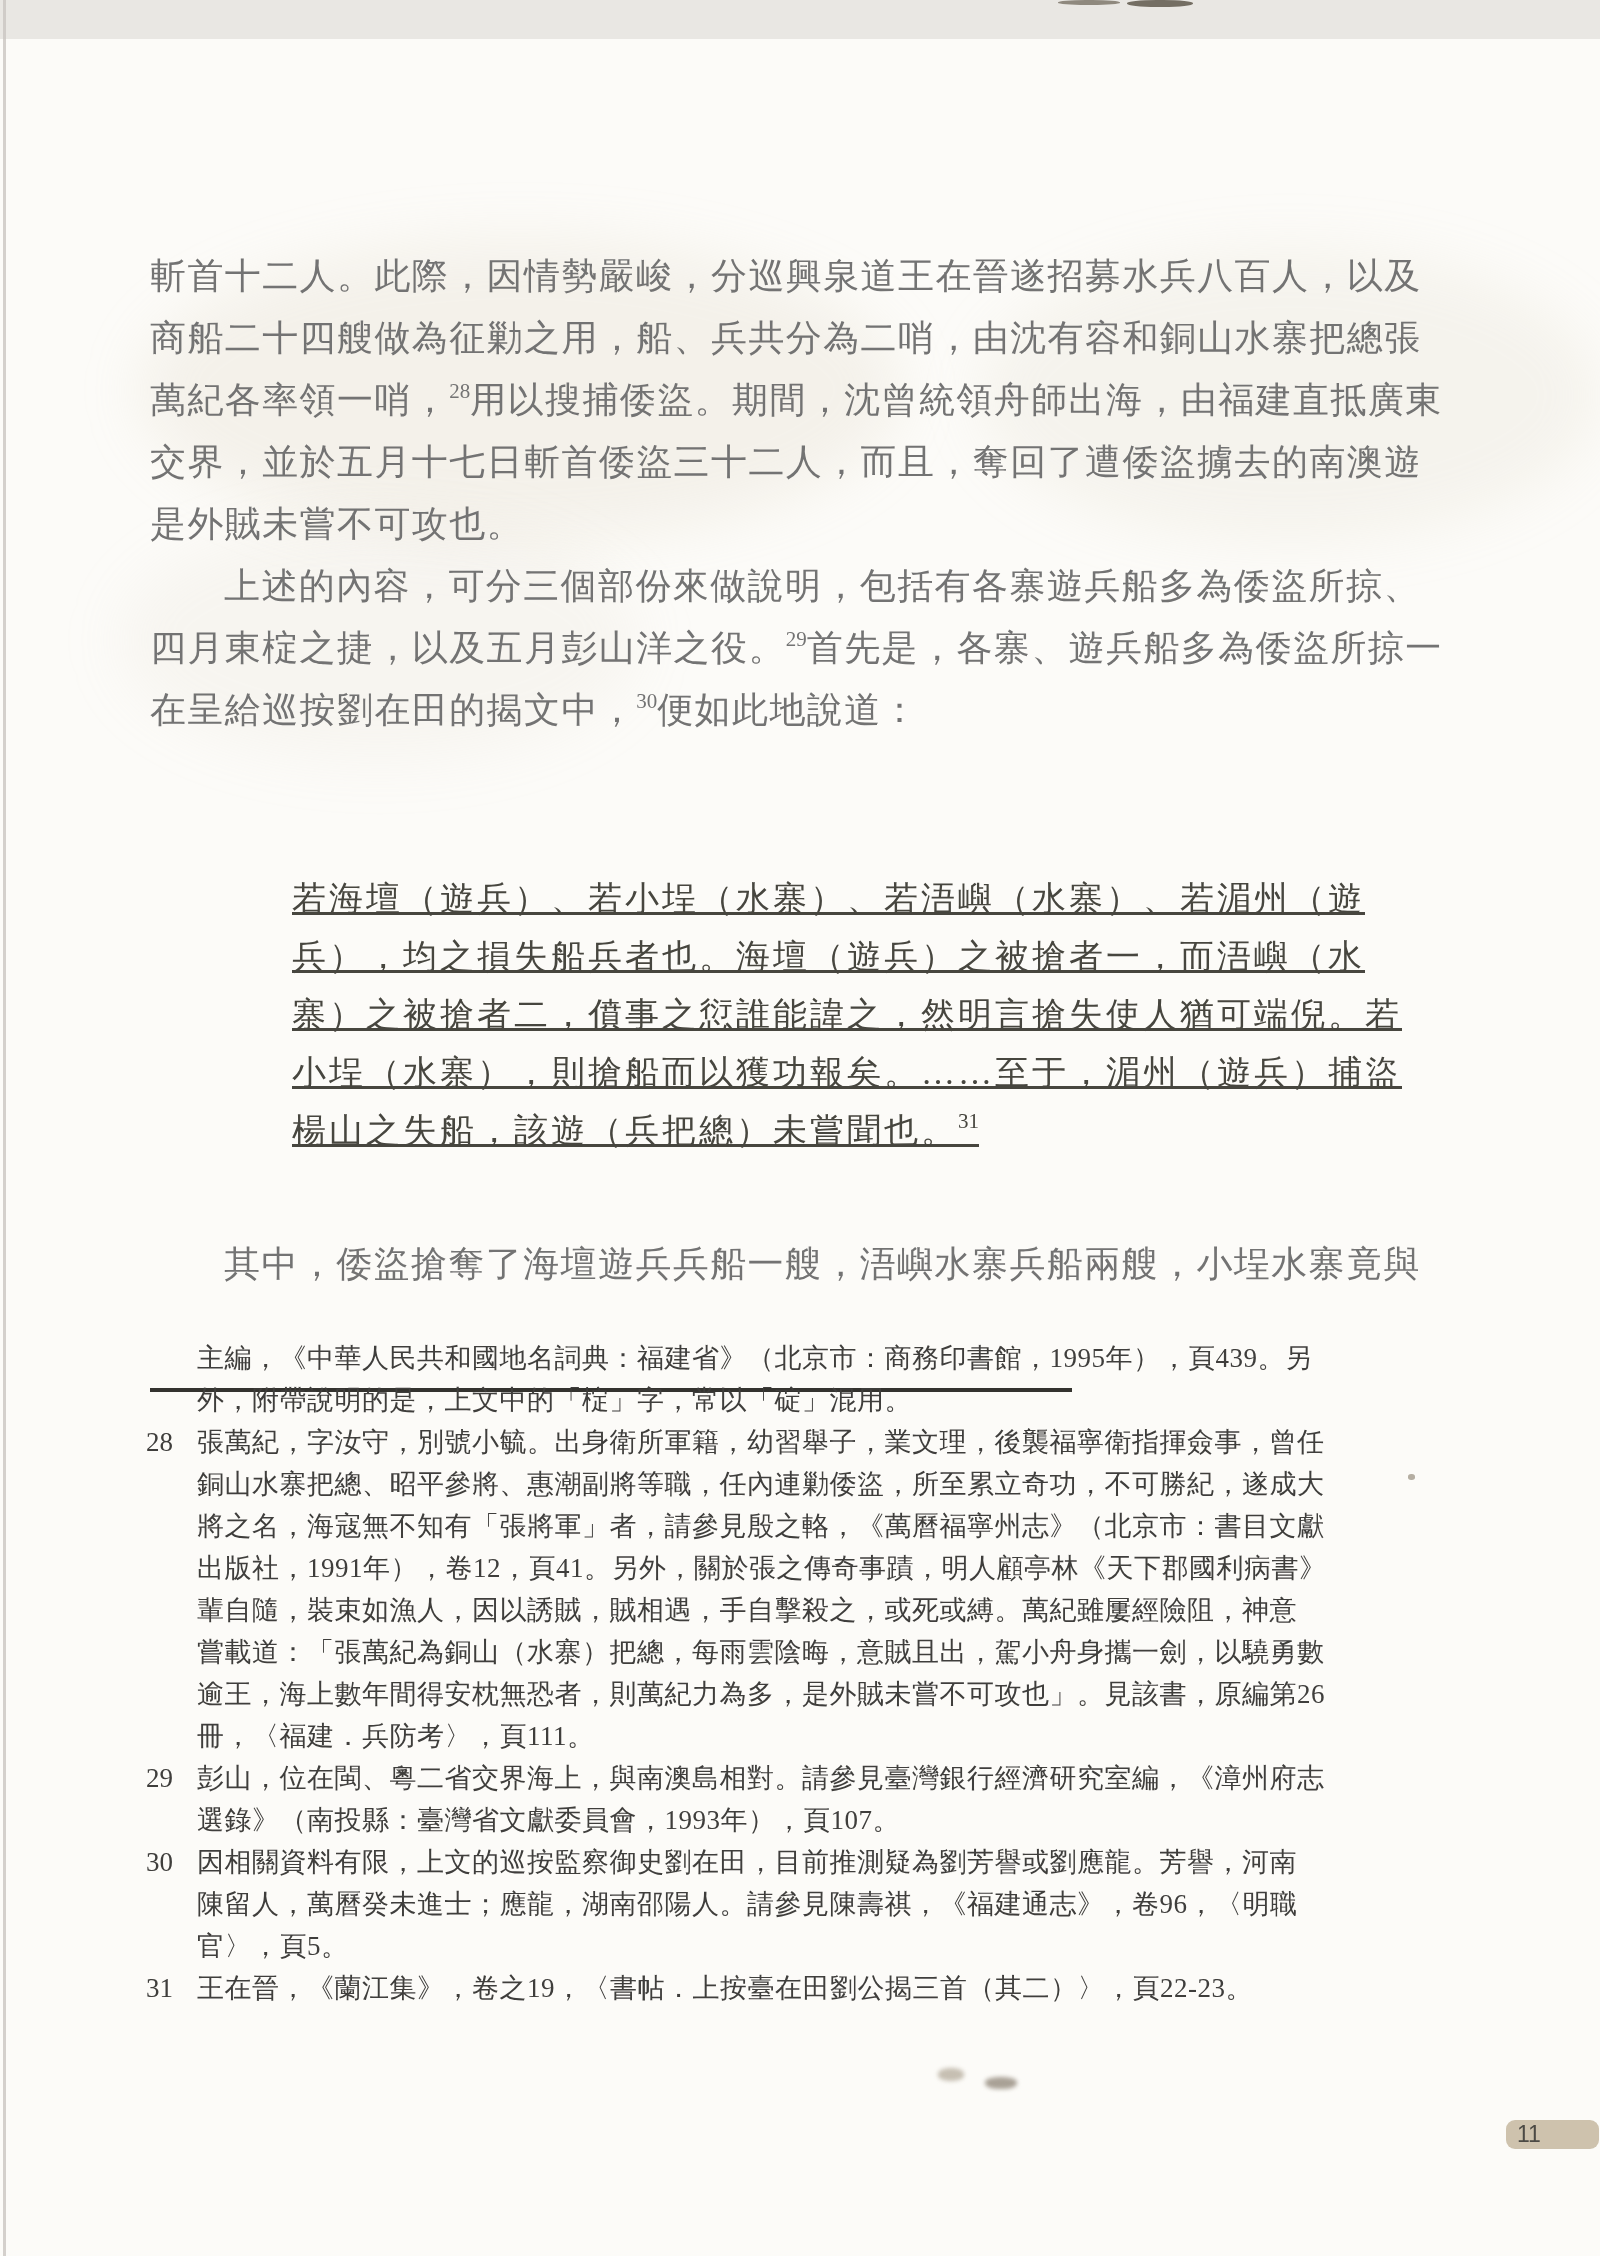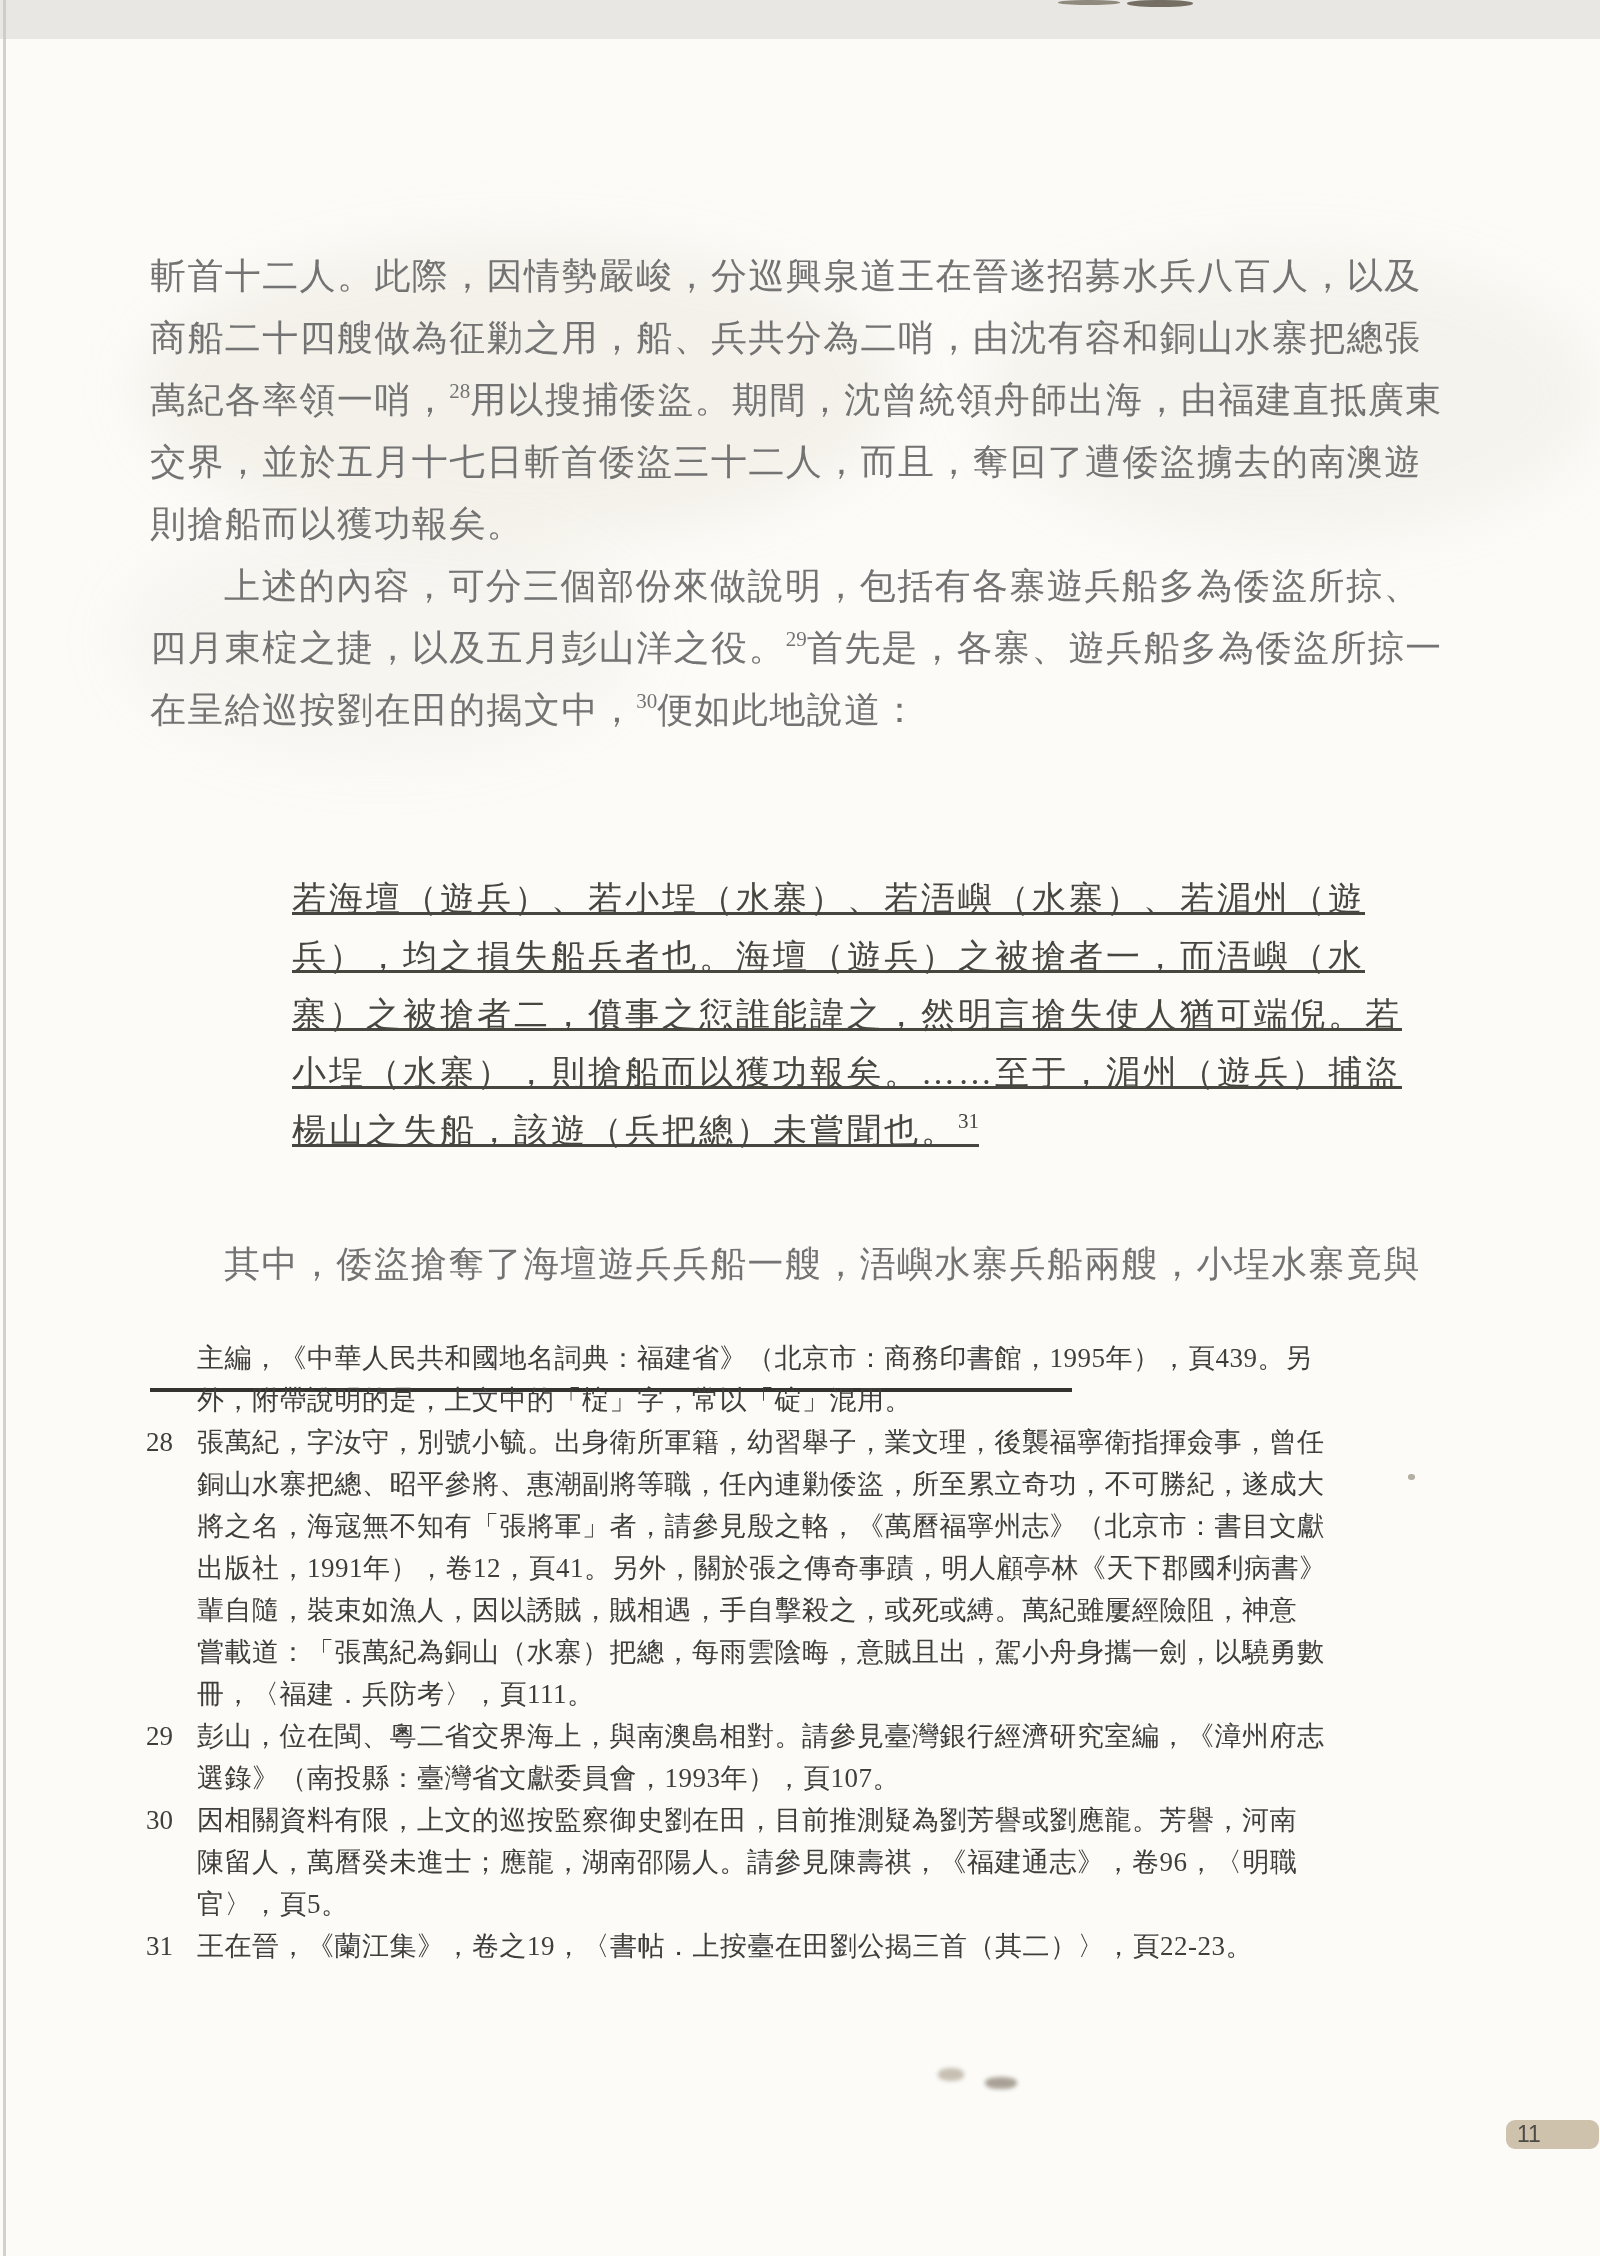--- a/index.html
+++ b/index.html
@@ -86,21 +86,21 @@
   <div class="mark top2"></div>
   <div class="mark dot1"></div>
   <div class="mark sm1"></div>
   <div class="mark sm2"></div>
 
   <div class="textblock body-text">
       <div class="line">斬首十二人。此際，因情勢嚴峻，分巡興泉道王在晉遂招募水兵八百人，以及</div>
       <div class="line">商船二十四艘做為征勦之用，船、兵共分為二哨，由沈有容和銅山水寨把總張</div>
       <div class="line">萬紀各率領一哨，<sup>28</sup>用以搜捕倭盜。期間，沈曾統領舟師出海，由福建直抵廣東</div>
       <div class="line">交界，並於五月十七日斬首倭盜三十二人，而且，奪回了遭倭盜擄去的南澳遊</div>
-      <div class="line">則搶船而以獲功報矣。</div>
+      <div class="line">是外賊未嘗不可攻也。</div>
       <div class="line indent">上述的內容，可分三個部份來做說明，包括有各寨遊兵船多為倭盜所掠、</div>
       <div class="line">四月東椗之捷，以及五月彭山洋之役。<sup>29</sup>首先是，各寨、遊兵船多為倭盜所掠一</div>
       <div class="line">在呈給巡按劉在田的揭文中，<sup>30</sup>便如此地說道：</div>
     </div>
 
   <div class="textblock quote-block">
       <div class="line">若海壇（遊兵）、若小埕（水寨）、若浯嶼（水寨）、若湄州（遊</div>
       <div class="line">兵），均之損失船兵者也。海壇（遊兵）之被搶者一，而浯嶼（水</div>
       <div class="line">寨）之被搶者二，僨事之愆誰能諱之，然明言搶失使人猶可端倪。若</div>
       <div class="line">小埕（水寨），則搶船而以獲功報矣。……至于，湄州（遊兵）捕盜</div>
@@ -115,20 +115,21 @@
 
   <div class="textblock footnotes">
       <div class="line">主編，《中華人民共和國地名詞典：福建省》（北京市：商務印書館，1995年），頁439。另</div>
       <div class="line">外，附帶說明的是，上文中的「椗」字，常以「碇」混用。</div>
       <div class="line"><span class="fn-num">28</span>張萬紀，字汝守，別號小毓。出身衛所軍籍，幼習舉子，業文理，後襲福寧衛指揮僉事，曾任</div>
       <div class="line">銅山水寨把總、昭平參將、惠潮副將等職，任內連勦倭盜，所至累立奇功，不可勝紀，遂成大</div>
       <div class="line">將之名，海寇無不知有「張將軍」者，請參見殷之輅，《萬曆福寧州志》（北京市：書目文獻</div>
       <div class="line">出版社，1991年），卷12，頁41。另外，關於張之傳奇事蹟，明人顧亭林《天下郡國利病書》</div>
       <div class="line">輩自隨，裝束如漁人，因以誘賊，賊相遇，手自擊殺之，或死或縛。萬紀雖屢經險阻，神意</div>
       <div class="line">嘗載道：「張萬紀為銅山（水寨）把總，每雨雲陰晦，意賊且出，駕小舟身攜一劍，以驍勇數</div>
+      <div class="line">逾王，海上數年間得安枕無恐者，則萬紀力為多，是外賊未嘗不可攻也」。見該書，原編第26</div>
       <div class="line">冊，〈福建．兵防考〉，頁111。</div>
       <div class="line"><span class="fn-num">29</span>彭山，位在閩、粵二省交界海上，與南澳島相對。請參見臺灣銀行經濟研究室編，《漳州府志</div>
       <div class="line">選錄》（南投縣：臺灣省文獻委員會，1993年），頁107。</div>
       <div class="line"><span class="fn-num">30</span>因相關資料有限，上文的巡按監察御史劉在田，目前推測疑為劉芳譽或劉應龍。芳譽，河南</div>
       <div class="line">陳留人，萬曆癸未進士；應龍，湖南邵陽人。請參見陳壽祺，《福建通志》，卷96，〈明職</div>
       <div class="line">官〉，頁5。</div>
       <div class="line"><span class="fn-num">31</span>王在晉，《蘭江集》，卷之19，〈書帖．上按臺在田劉公揭三首（其二）〉，頁22-23。</div>
     </div>
 
   <div class="page-number-badge">11</div>

